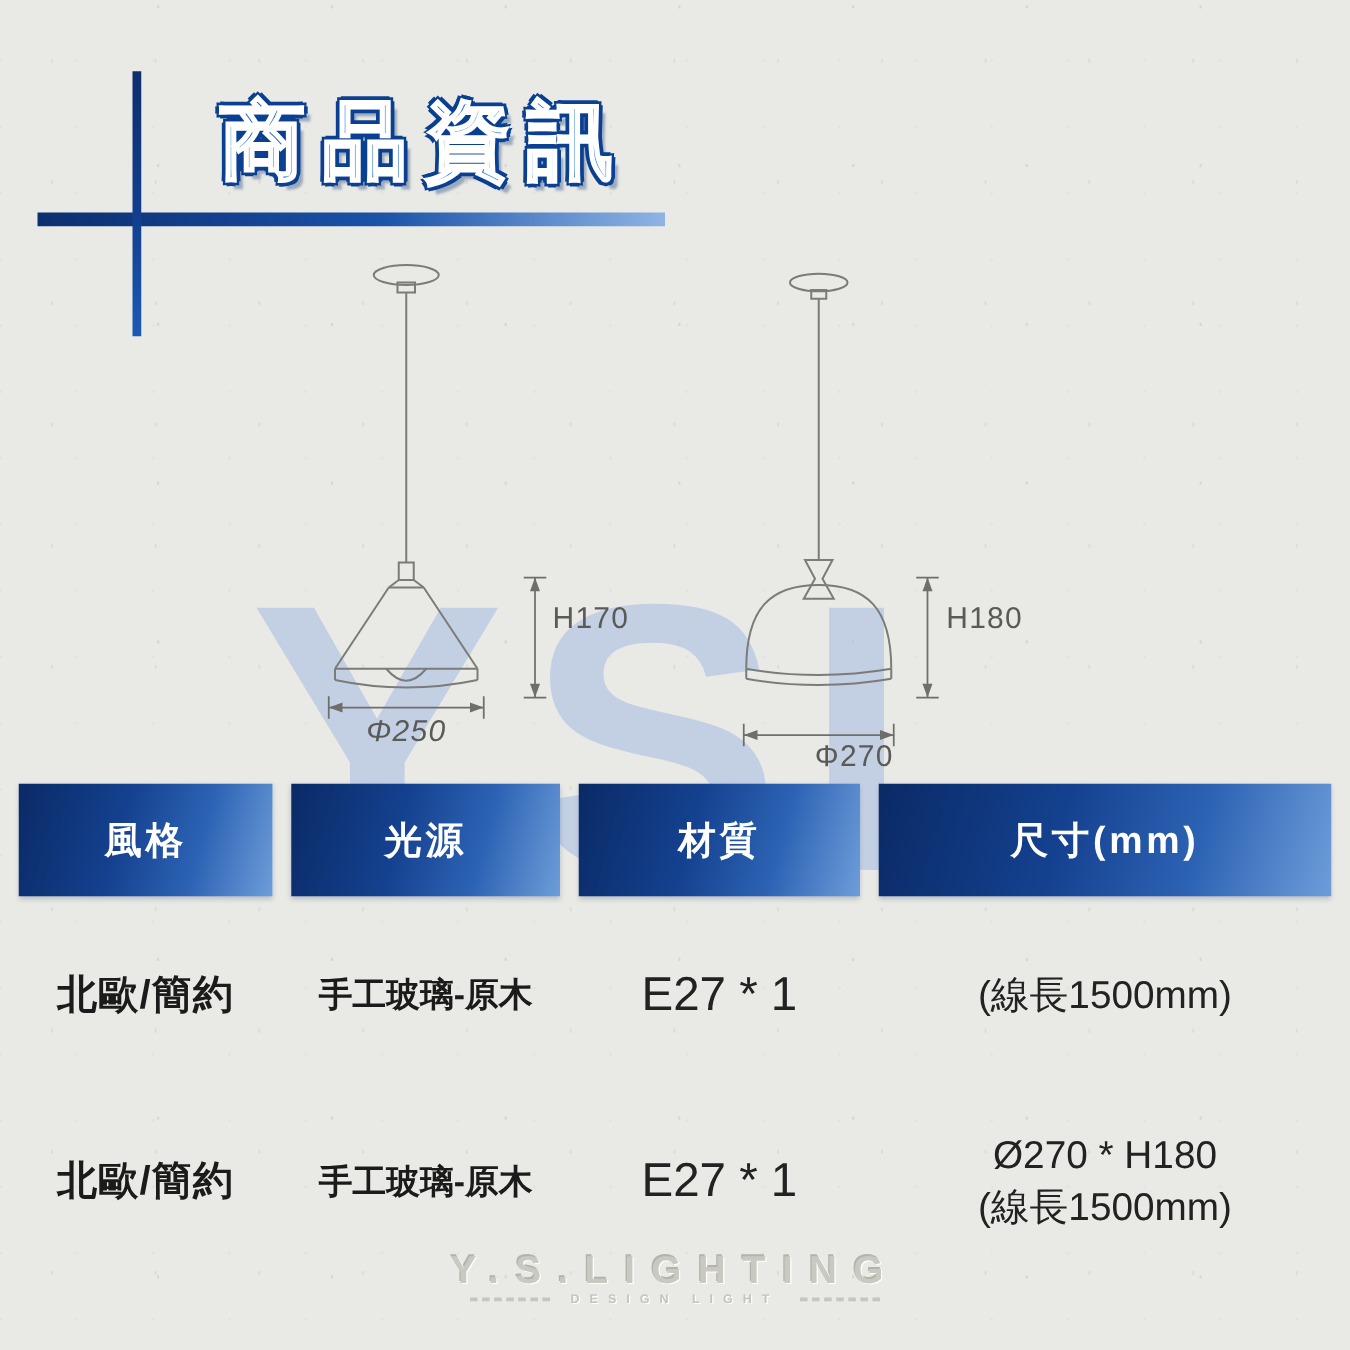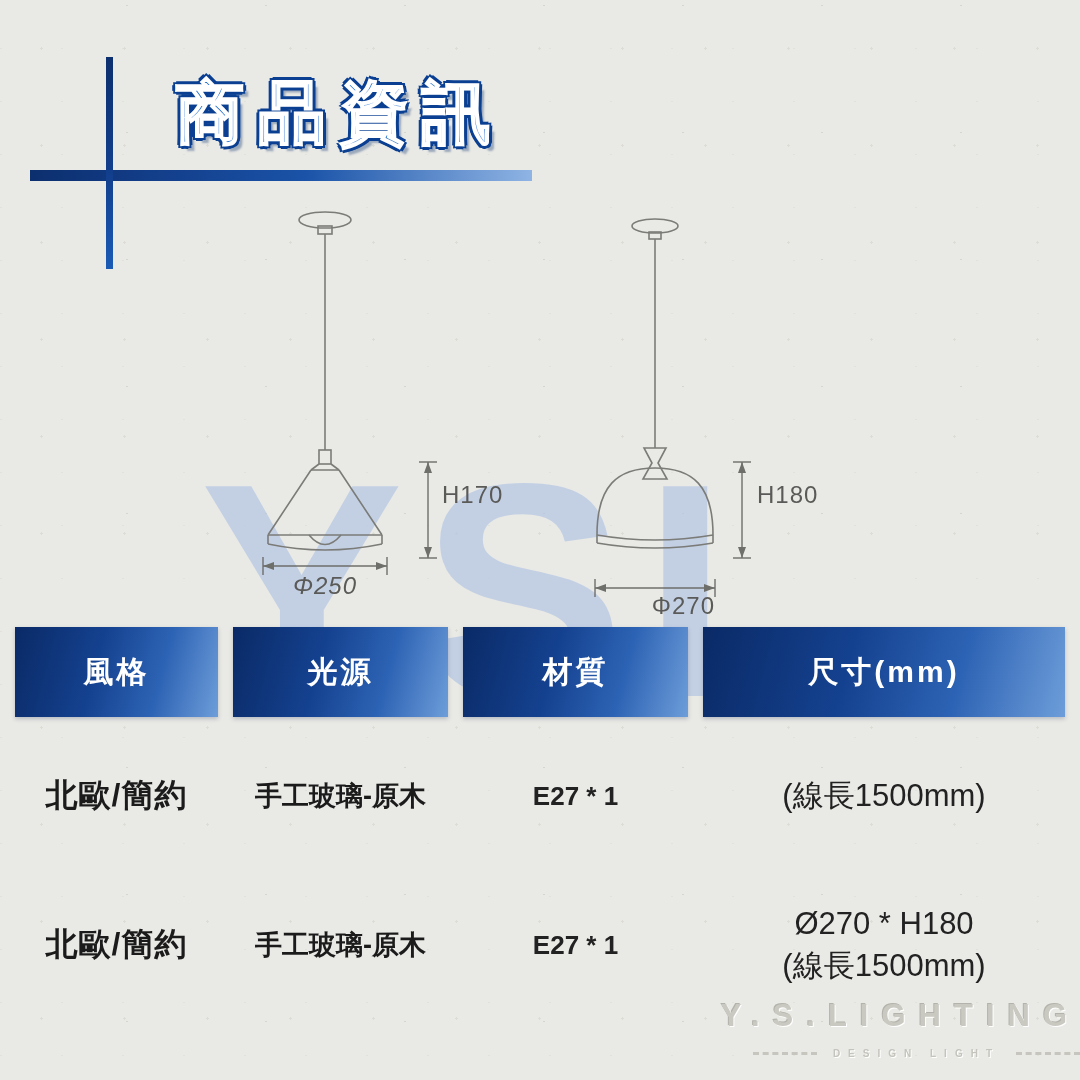--- a/index.html
+++ b/index.html
@@ -58,26 +58,26 @@
     color:#ffffff; display:flex; align-items:center; justify-content:center;
     font-size:30px; font-weight:700; letter-spacing:3px;
     box-shadow:0 2px 4px rgba(40,60,100,0.25);
   }
   .td{
     display:flex; flex-direction:column; align-items:center; justify-content:center;
     text-align:center; color:#1b1b1b;
   }
   .cell-style{ font-size:32px; font-weight:800; letter-spacing:1px; }
   .cell-material{ font-size:27px; font-weight:800; }
-  .cell-light{ font-size:26px; font-weight:700; color:#222; }
+  .cell-light{ font-size:38px; font-weight:400; color:#222; }
   .cell-size{ font-size:31px; font-weight:400; color:#222; line-height:1.35; }
   
   .footer{
     position:absolute; left:0; right:0; top:998px; z-index:2;
-    display:flex; flex-direction:column; align-items:flex-end; gap:14px;
+    display:flex; flex-direction:column; align-items:center; 
   }
   .brand{
     font-size:31px; font-weight:700; letter-spacing:13px; color:#c9c9c1;
     text-shadow:1px 1px 0 #ffffff, -1px -1px 0 #b3b3ab;
   }
   .tagline-row{ display:flex; align-items:center; gap:16px; }
   .dash-seg{ width:64px; border-top:3px dashed #c6c6be; }
   .tagline{
     font-size:10px; font-weight:700; letter-spacing:8px; color:#c4c4bc;
     text-shadow:1px 1px 0 #ffffff;

